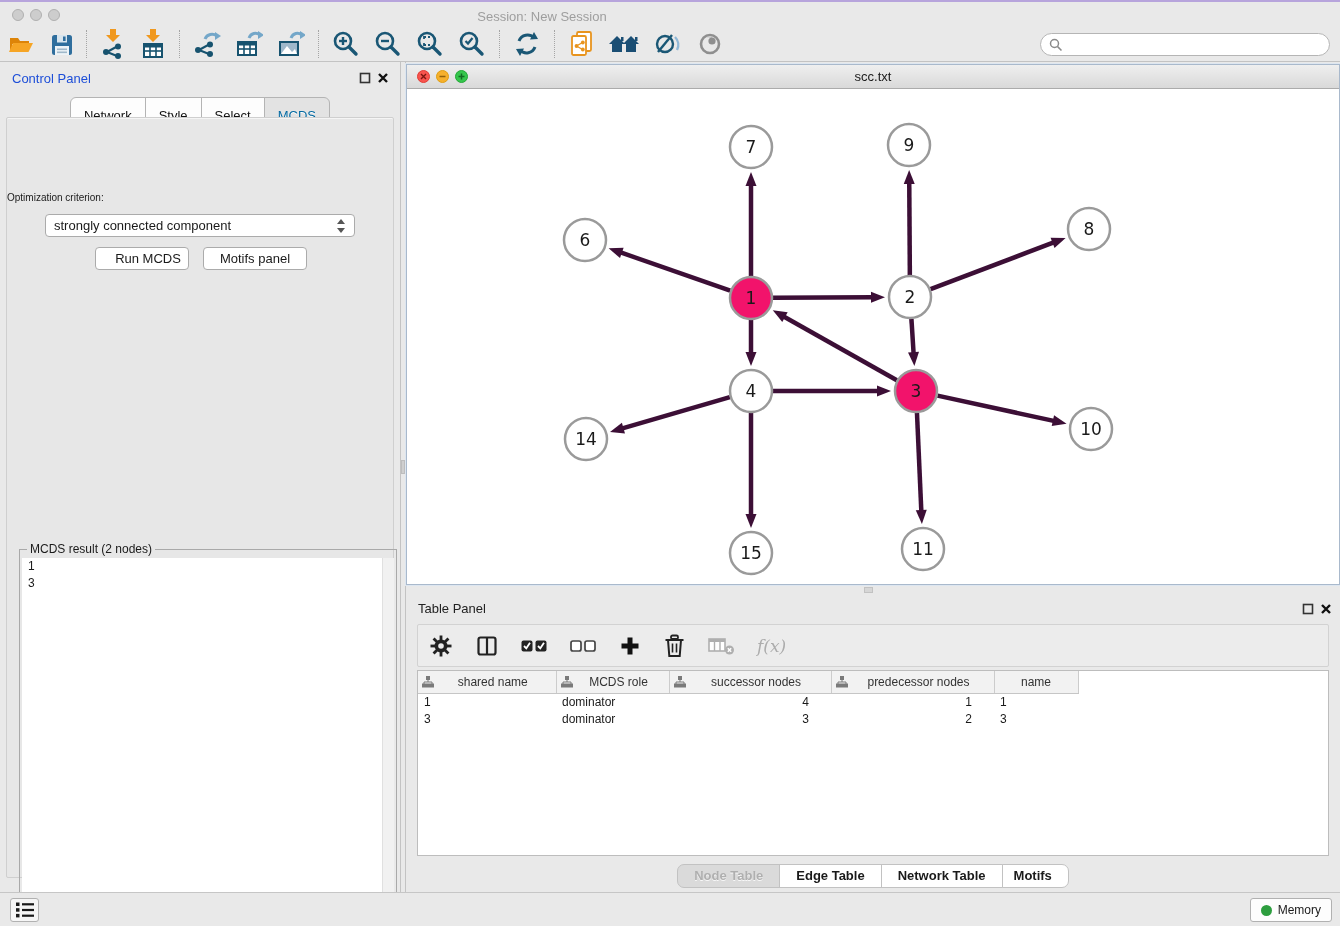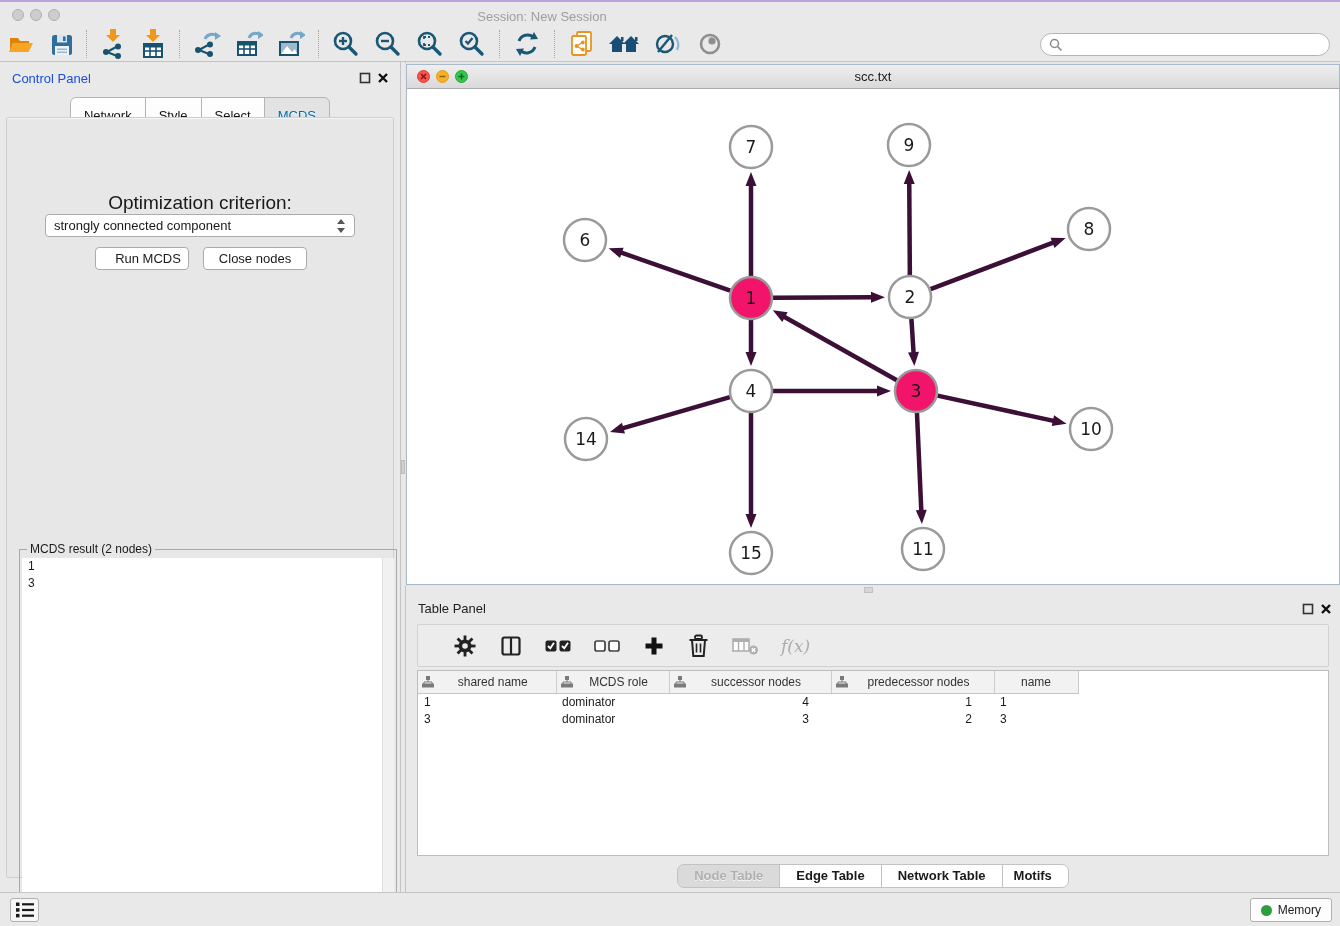--- a/index.html
+++ b/index.html
@@ -35,21 +35,21 @@
   .panel-close { position:absolute; top:10px; }
   #cp-tabs { position:absolute; left:0; right:0; top:35px; display:flex; justify-content:center; }
   .tab { height:39px; line-height:19px; padding:8px 13px; background:#FDFDFD; border:1px solid #B4B4B4;
     margin-left:-1px; font-size:13px; color:#111; }
   .tab:first-child { border-radius:6px 0 0 6px; margin-left:0; }
   .tab:last-child { border-radius:0 6px 6px 0; }
   .tab.pressed { background:#E3E3E3; color:#0369a1; text-shadow:0 1px 0 #fff; }
   #cp-body { position:absolute; left:6px; top:55px; width:388px; height:761px;
     background:#E7E7E7; border:1px solid #CFCFCF; border-radius:2px;
     box-shadow:inset 0 1px 0 #F5F5F5; }
-  #opt-label { position:absolute; left:0; right:0; top:74px; text-align:center; font-size:19px; }
+  #opt-label { position:absolute; left:0; right:0; top:74px; font-size:10px; }
   #opt-dropdown { position:absolute; left:38px; top:96px; width:310px; height:23px; background:#fff;
     border:1px solid #ABABAB; border-radius:4px; display:flex; align-items:center; padding:0 8px; font-size:13px; }
   #opt-dropdown .dd-text { flex:1; }
   .push-btn { position:absolute; height:23px; background:#fff; border:1px solid #ABABAB; border-radius:4px;
     font-size:13px; text-align:center; line-height:21px; }
   #run-btn  { left:88px; top:129px; width:94px;padding-left:12px; }
   #close-btn{ left:196px; top:129px; width:104px; }
   #mcds-box { position:absolute; left:12px; top:431px; width:378px; height:383px;
     border:1px solid #A9A9A9; }
   #mcds-legend { position:absolute; left:7px; top:-8px; background:#E7E7E7; padding:0 3px; font-size:12px; }
@@ -69,21 +69,21 @@
   #net-titlebar { position:absolute; left:0; top:0; width:100%; height:24px;
     background:linear-gradient(#EFEFEF,#D9D9D9); border-bottom:1px solid #ABABAB; }
   #net-title { position:absolute; left:0; right:0; top:4px; text-align:center; font-size:13px; color:#1a1a1a; }
   .tl { position:absolute; top:5px; width:13px; height:13px; border-radius:50%; }
   #net-canvas { position:absolute; left:0; top:24px; }
 
   
   #table-panel { left:406px; top:596px; width:934px; height:296px; background:#E9E9E9; }
   #tp-title { position:absolute; left:12px; top:5px; font-size:13px; color:#222; }
   #tp-toolbar { position:absolute; left:11px; top:28px; width:912px; height:43px; background:#ECECEC;
-    border:1px solid #D2D2D2; border-radius:2px; display:flex; align-items:center; padding-left:24px; }
+    border:1px solid #D2D2D2; border-radius:2px; display:flex; align-items:center; padding-left:0; }
   .tp-icon { display:flex; align-items:center; justify-content:center; padding:0 11px; }
   #fx-label { font-family:"DejaVu Serif","Liberation Serif",serif; font-style:italic;
     font-size:17px; color:#ACACAC; }
   #node-table-wrap { position:absolute; left:11px; top:74px; width:912px; height:186px;
     background:#fff; border:1px solid #BDBDBD; overflow:hidden; }
   #node-table { border-collapse:collapse; table-layout:fixed; width:100%; }
   #node-table th { background:#F2F2F2; border-right:1px solid #CCC; border-bottom:1px solid #C6C6C6;
     height:22px; font-weight:normal; font-size:12px; color:#333; padding:0; }
   #node-table th.filler { background:#fff; border:none; }
   .th-inner { display:flex; align-items:center; padding:0 4px; }
@@ -294,21 +294,21 @@
   <div id="cp-body">
     <div id="opt-label">Optimization criterion:</div>
     <div id="opt-dropdown">
       <span class="dd-text">strongly connected component</span>
       <svg width="10" height="14" viewBox="0 0 10 14">
         <polygon points="5,0 9,5 1,5" fill="#555"></polygon>
         <polygon points="5,14 9,9 1,9" fill="#555"></polygon>
       </svg>
     </div>
     <div id="run-btn" class="push-btn">Run MCDS</div>
-    <div id="close-btn" class="push-btn">Close nodes</div>
+    <div id="close-btn" class="push-btn">Motifs panel</div>
     <div id="mcds-box">
       <span id="mcds-legend">MCDS result (2 nodes)</span>
       <div id="mcds-list">
         <div id="mcds-scroll"></div>
       <div class="mcds-item">1</div>
           <div class="mcds-item">3</div>
         </div>
     </div>
   </div>
 </div>

